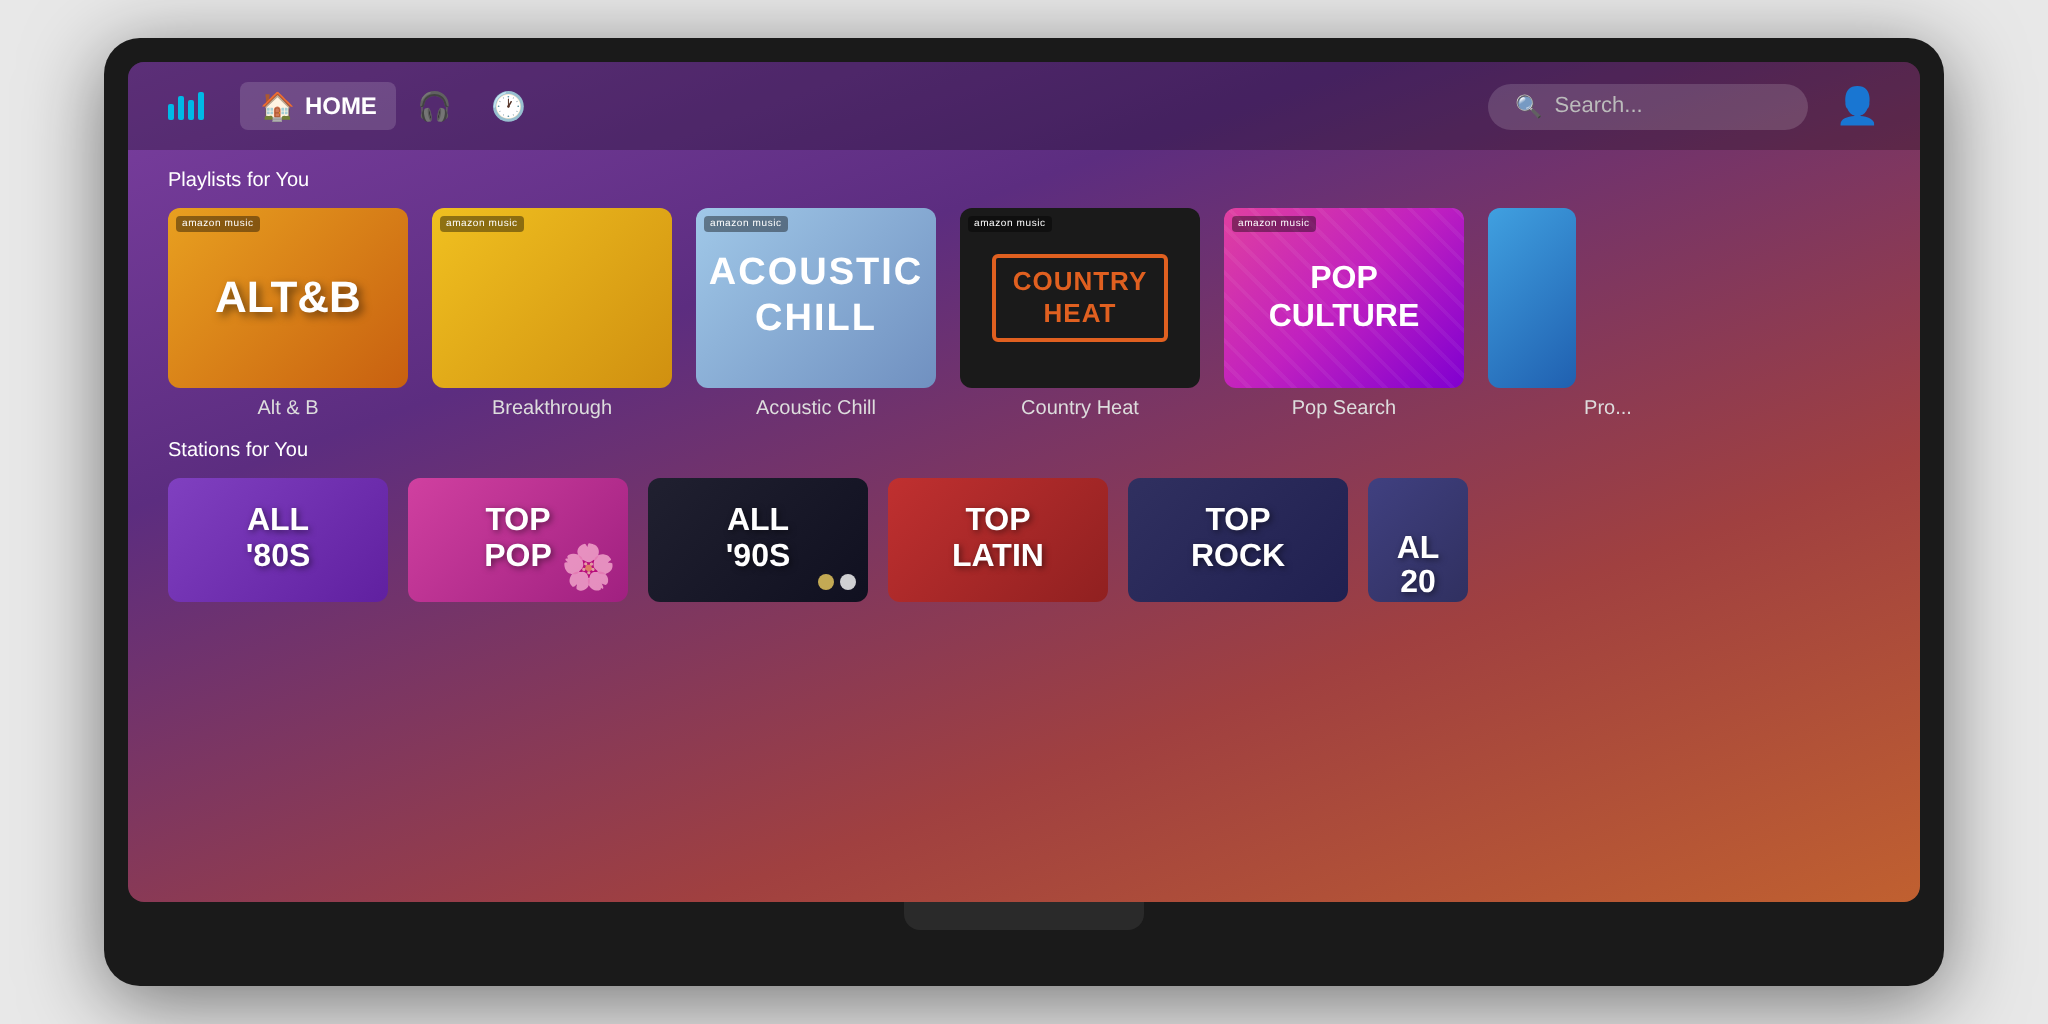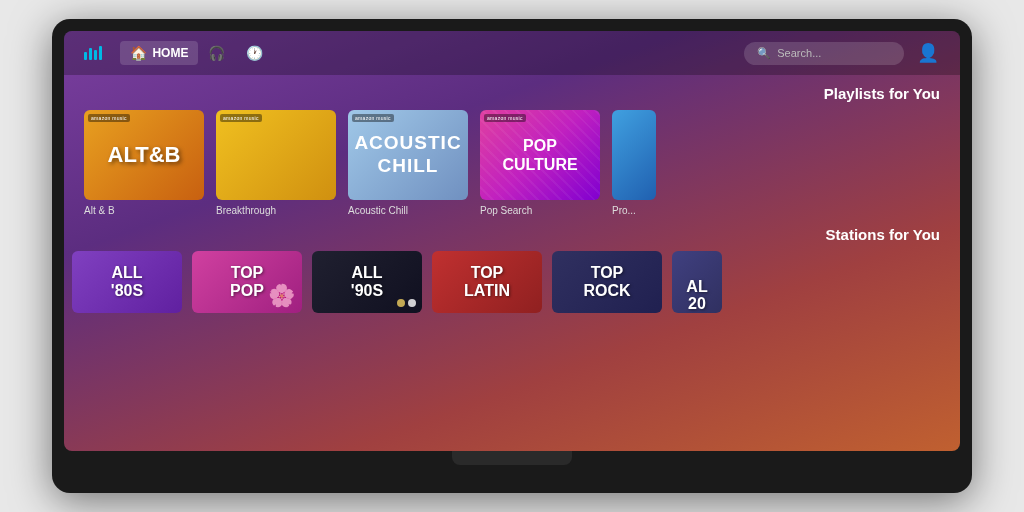--- a/index.html
+++ b/index.html
@@ -98,24 +98,23 @@
     .user-icon {
       margin-left: 14px;
       color: #fff;
       font-size: 18px;
       cursor: pointer;
     }
 
     
     .section-title {
       color: #fff;
-      font-size: 15px;
-      font-weight: 700;
+      font-size: 10px;
+      font-weight: 400;
       padding: 10px 20px 8px 20px;
-      text-align: right;
     }
 
     
     .cards-row {
       display: flex;
       gap: 12px;
       padding: 0 20px;
       overflow: hidden;
     }
     .playlist-card {
@@ -141,20 +140,21 @@
       color: #fff;
       font-size: 5px;
       padding: 1px 3px;
       border-radius: 2px;
       letter-spacing: 0.3px;
     }
     .card-label {
       color: #ddd;
       font-size: 10px;
       margin-top: 5px;
+      text-align: center;
     }
     
     .art-altb {
       background: linear-gradient(135deg, #e8a020 0%, #c86010 100%);
     }
     .art-altb-text {
       font-size: 22px;
       font-weight: 900;
       color: #fff;
       text-shadow: 2px 2px 4px rgba(0,0,0,0.5);
@@ -222,21 +222,21 @@
       z-index: 1;
     }
     .playlist-card.partial .card-art {
       width: 40px;
     }
 
     
     .stations-row {
       display: flex;
       gap: 10px;
-      padding: 0 8px;
+      padding: 0 20px;
       overflow: hidden;
     }
     .station-card {
       flex-shrink: 0;
       width: 110px;
       height: 62px;
       border-radius: 6px;
       overflow: hidden;
       display: flex;
       align-items: center;
@@ -342,20 +342,29 @@
       </div>
 
       <div class="playlist-card">
         <div class="card-art art-acoustic">
           <span class="amazon-badge">amazon music</span>
           <div class="art-acoustic-text">ACOUSTIC<br>CHILL</div>
         </div>
         <div class="card-label">Acoustic Chill</div>
       </div>
 
+      <div class="playlist-card">
+        <div class="card-art art-country">
+          <span class="amazon-badge">amazon music</span>
+          <div class="art-country-box">
+            <div class="art-country-text">COUNTRY<br>HEAT</div>
+          </div>
+        </div>
+        <div class="card-label">Country Heat</div>
+      </div>
 
       <div class="playlist-card">
         <div class="card-art art-pop">
           <div class="art-pop-overlay"></div>
           <span class="amazon-badge">amazon music</span>
           <div class="art-pop-text">POP<br>CULTURE</div>
         </div>
         <div class="card-label">Pop Search</div>
       </div>
 

